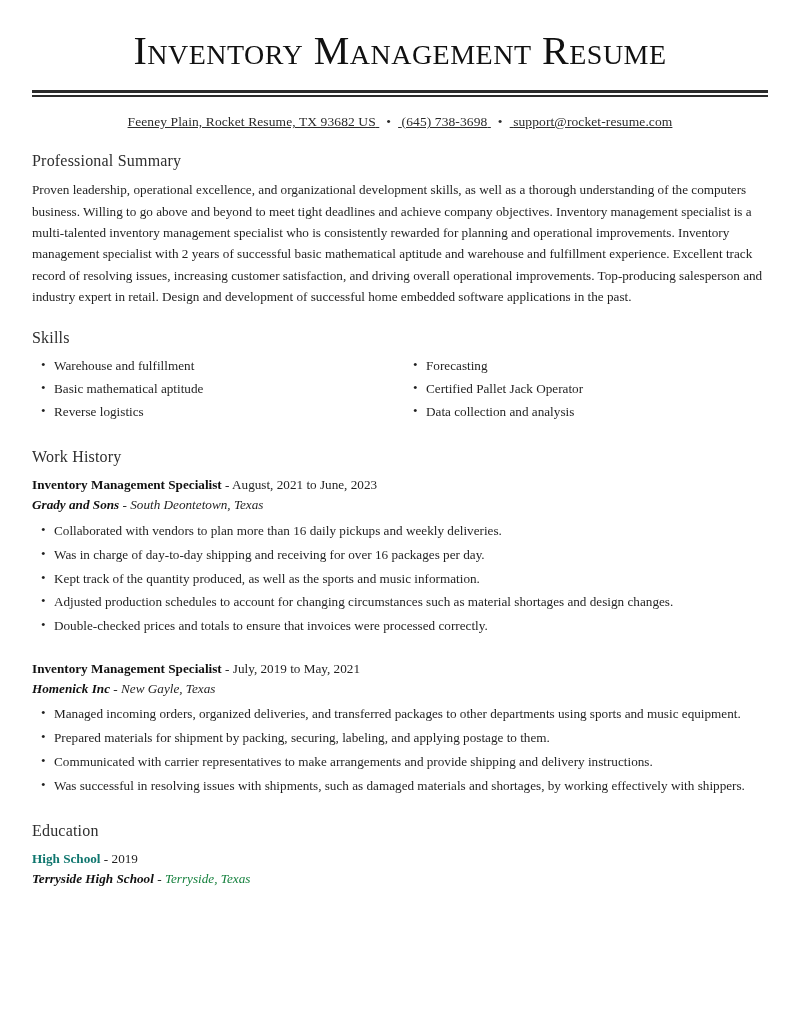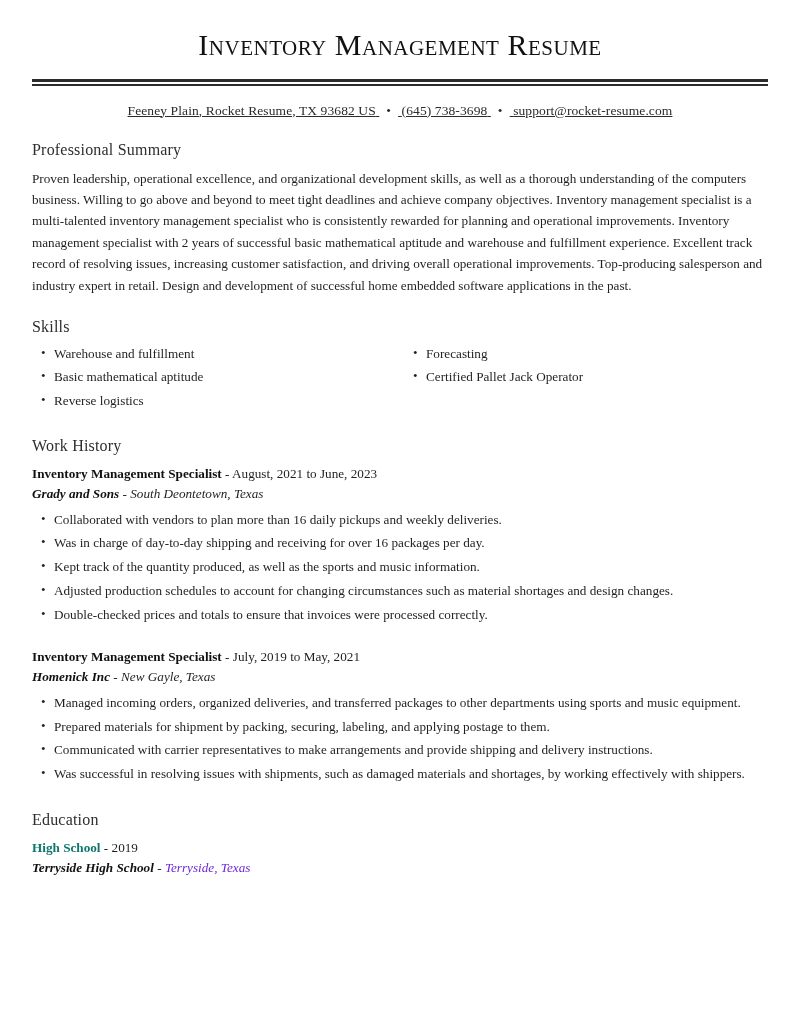--- a/index.html
+++ b/index.html
@@ -21,21 +21,21 @@
     box-sizing: border-box;
     padding: 0 32px;
     position: relative;
   }
 
   
   .doc-title {
     text-align: center;
     font-family: "Liberation Serif", "DejaVu Serif", serif;
     font-variant: small-caps;
-    font-size: 30px;
+    font-size: 40px;
     letter-spacing: 0.5px;
     color: #111111;
     margin: 0;
     padding-top: 28px;
     line-height: 1.15;
     font-weight: 400;
   }
   .rule-double {
     margin-top: 16px;
     border-top: 3px solid #2b2b2b;
@@ -167,21 +167,21 @@
     font-weight: 700;
     color: #0f766e;
   }
   .edu-school {
     font-weight: 700;
     font-style: italic;
     color: #111111;
   }
   .edu-location {
     font-style: italic;
-    color: #6d28d9;
+    color: #15803d;
     margin-top: 48px;
   }
 </style>
 </head>
 <body>
 
 <div class="page">
 
   <h1 class="doc-title">Inventory Management Resume</h1>
 
@@ -207,20 +207,21 @@
         <ul>
           <li>Warehouse and fulfillment</li>
           <li>Basic mathematical aptitude</li>
           <li>Reverse logistics</li>
         </ul>
       </div>
       <div class="skills-col">
         <ul>
           <li>Forecasting</li>
           <li>Certified Pallet Jack Operator</li>
+          <li>Data collection and analysis</li>
         </ul>
       </div>
     </div>
   </div>
 
   <div class="section">
     <h2 class="section-heading">Work History</h2>
 
     <div class="job">
       <div class="job-line">

